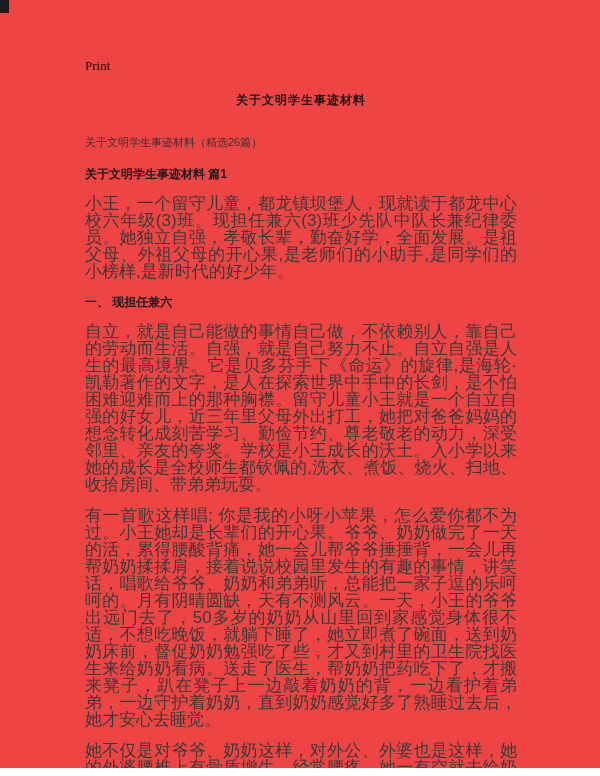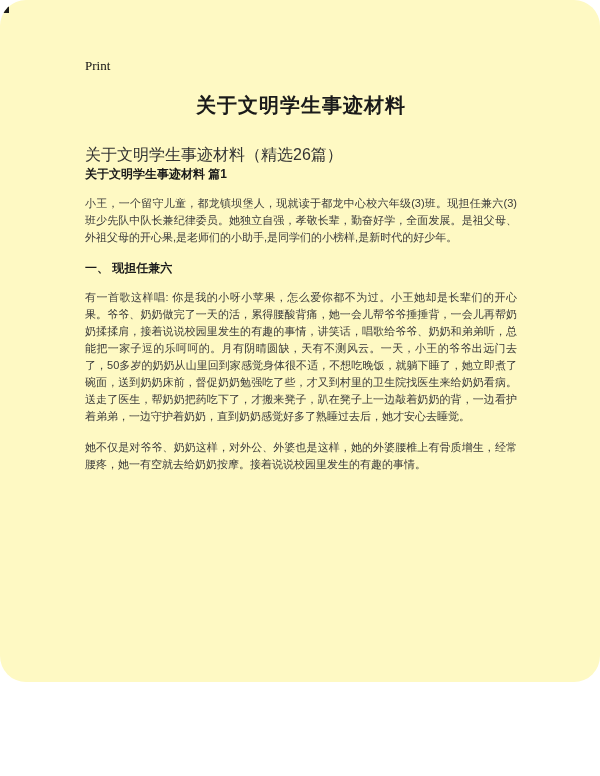--- a/index.html
+++ b/index.html
@@ -7,24 +7,23 @@
   body {
     width: 600px;
     height: 776px;
     background: #ffffff;
     font-family: "Liberation Sans", "DejaVu Sans", sans-serif;
     color: #333333;
   }
   .page {
     position: relative;
     width: 600px;
-    height: 682px;
-    background: #fef9c3;
+    height: 768px;
+    background: #ef4444;
     overflow: hidden;
-    border-radius: 26px;
   }
   .corner-mark {
     position: absolute;
     left: 0;
     top: 0;
     width: 9px;
     height: 13px;
     background: #1c1c1c;
   }
   .print-label {
@@ -38,42 +37,42 @@
   }
   .content {
     position: absolute;
     left: 85px;
     top: 92px;
     width: 432px;
   }
   .doc-title {
     margin: 0 0 26px 0;
     text-align: center;
-    font-size: 20px;
+    font-size: 12px;
     font-weight: 700;
     color: #1a1a1a;
     letter-spacing: 1px;
   }
   .subtitle {
-    margin: 0 0 0 0;
-    font-size: 16px;
+    margin: 0 0 16px 0;
+    font-size: 11px;
     color: #333333;
   }
   .section-heading {
     margin: 13px 0 12px 0;
     font-size: 12px;
     font-weight: 700;
     color: #1a1a1a;
   }
   .section-heading.first {
     margin-top: 0;
   }
   .para {
     margin: 0 0 14px 0;
-    font-size: 11px;
+    font-size: 17px;
     line-height: 17px;
     text-align: justify;
     color: #3a3a3a;
   }
 </style>
 </head>
 <body>
 
 <div class="page">
 
@@ -86,20 +85,21 @@
     <h1 class="doc-title">关于文明学生事迹材料</h1>
 
     <p class="subtitle">关于文明学生事迹材料（精选26篇）</p>
 
     <h2 class="section-heading first">关于文明学生事迹材料 篇1</h2>
 
     <p class="para">小王，一个留守儿童，都龙镇坝堡人，现就读于都龙中心校六年级(3)班。现担任兼六(3)班少先队中队长兼纪律委员。她独立自强，孝敬长辈，勤奋好学，全面发展。是祖父母、外祖父母的开心果,是老师们的小助手,是同学们的小榜样,是新时代的好少年。</p>
 
     <h2 class="section-heading">一、 现担任兼六</h2>
 
+    <p class="para">自立，就是自己能做的事情自己做，不依赖别人，靠自己的劳动而生活。自强，就是自己努力不止。自立自强是人生的最高境界。它是贝多芬手下《命运》的旋律,是海轮·凯勒著作的文字，是人在探索世界中手中的长剑，是不怕困难迎难而上的那种胸襟。留守儿童小王就是一个自立自强的好女儿，近三年里父母外出打工，她把对爸爸妈妈的想念转化成刻苦学习、勤俭节约、尊老敬老的动力，深受邻里、亲友的夸奖。学校是小王成长的沃土。入小学以来她的成长是全校师生都钦佩的,洗衣、煮饭、烧火、扫地、收拾房间、带弟弟玩耍。</p>
 
 
     <p class="para">有一首歌这样唱: 你是我的小呀小苹果，怎么爱你都不为过。小王她却是长辈们的开心果。爷爷、奶奶做完了一天的活，累得腰酸背痛，她一会儿帮爷爷捶捶背，一会儿再帮奶奶揉揉肩，接着说说校园里发生的有趣的事情，讲笑话，唱歌给爷爷、奶奶和弟弟听，总能把一家子逗的乐呵呵的。月有阴晴圆缺，天有不测风云。一天，小王的爷爷出远门去了，50多岁的奶奶从山里回到家感觉身体很不适，不想吃晚饭，就躺下睡了，她立即煮了碗面，送到奶奶床前，督促奶奶勉强吃了些，才又到村里的卫生院找医生来给奶奶看病。送走了医生，帮奶奶把药吃下了，才搬来凳子，趴在凳子上一边敲着奶奶的背，一边看护着弟弟，一边守护着奶奶，直到奶奶感觉好多了熟睡过去后，她才安心去睡觉。</p>
 
     <p class="para">她不仅是对爷爷、奶奶这样，对外公、外婆也是这样，她的外婆腰椎上有骨质增生，经常腰疼，她一有空就去给奶奶按摩。接着说说校园里发生的有趣的事情。</p>
 
 
   </div>
 </div>
 

